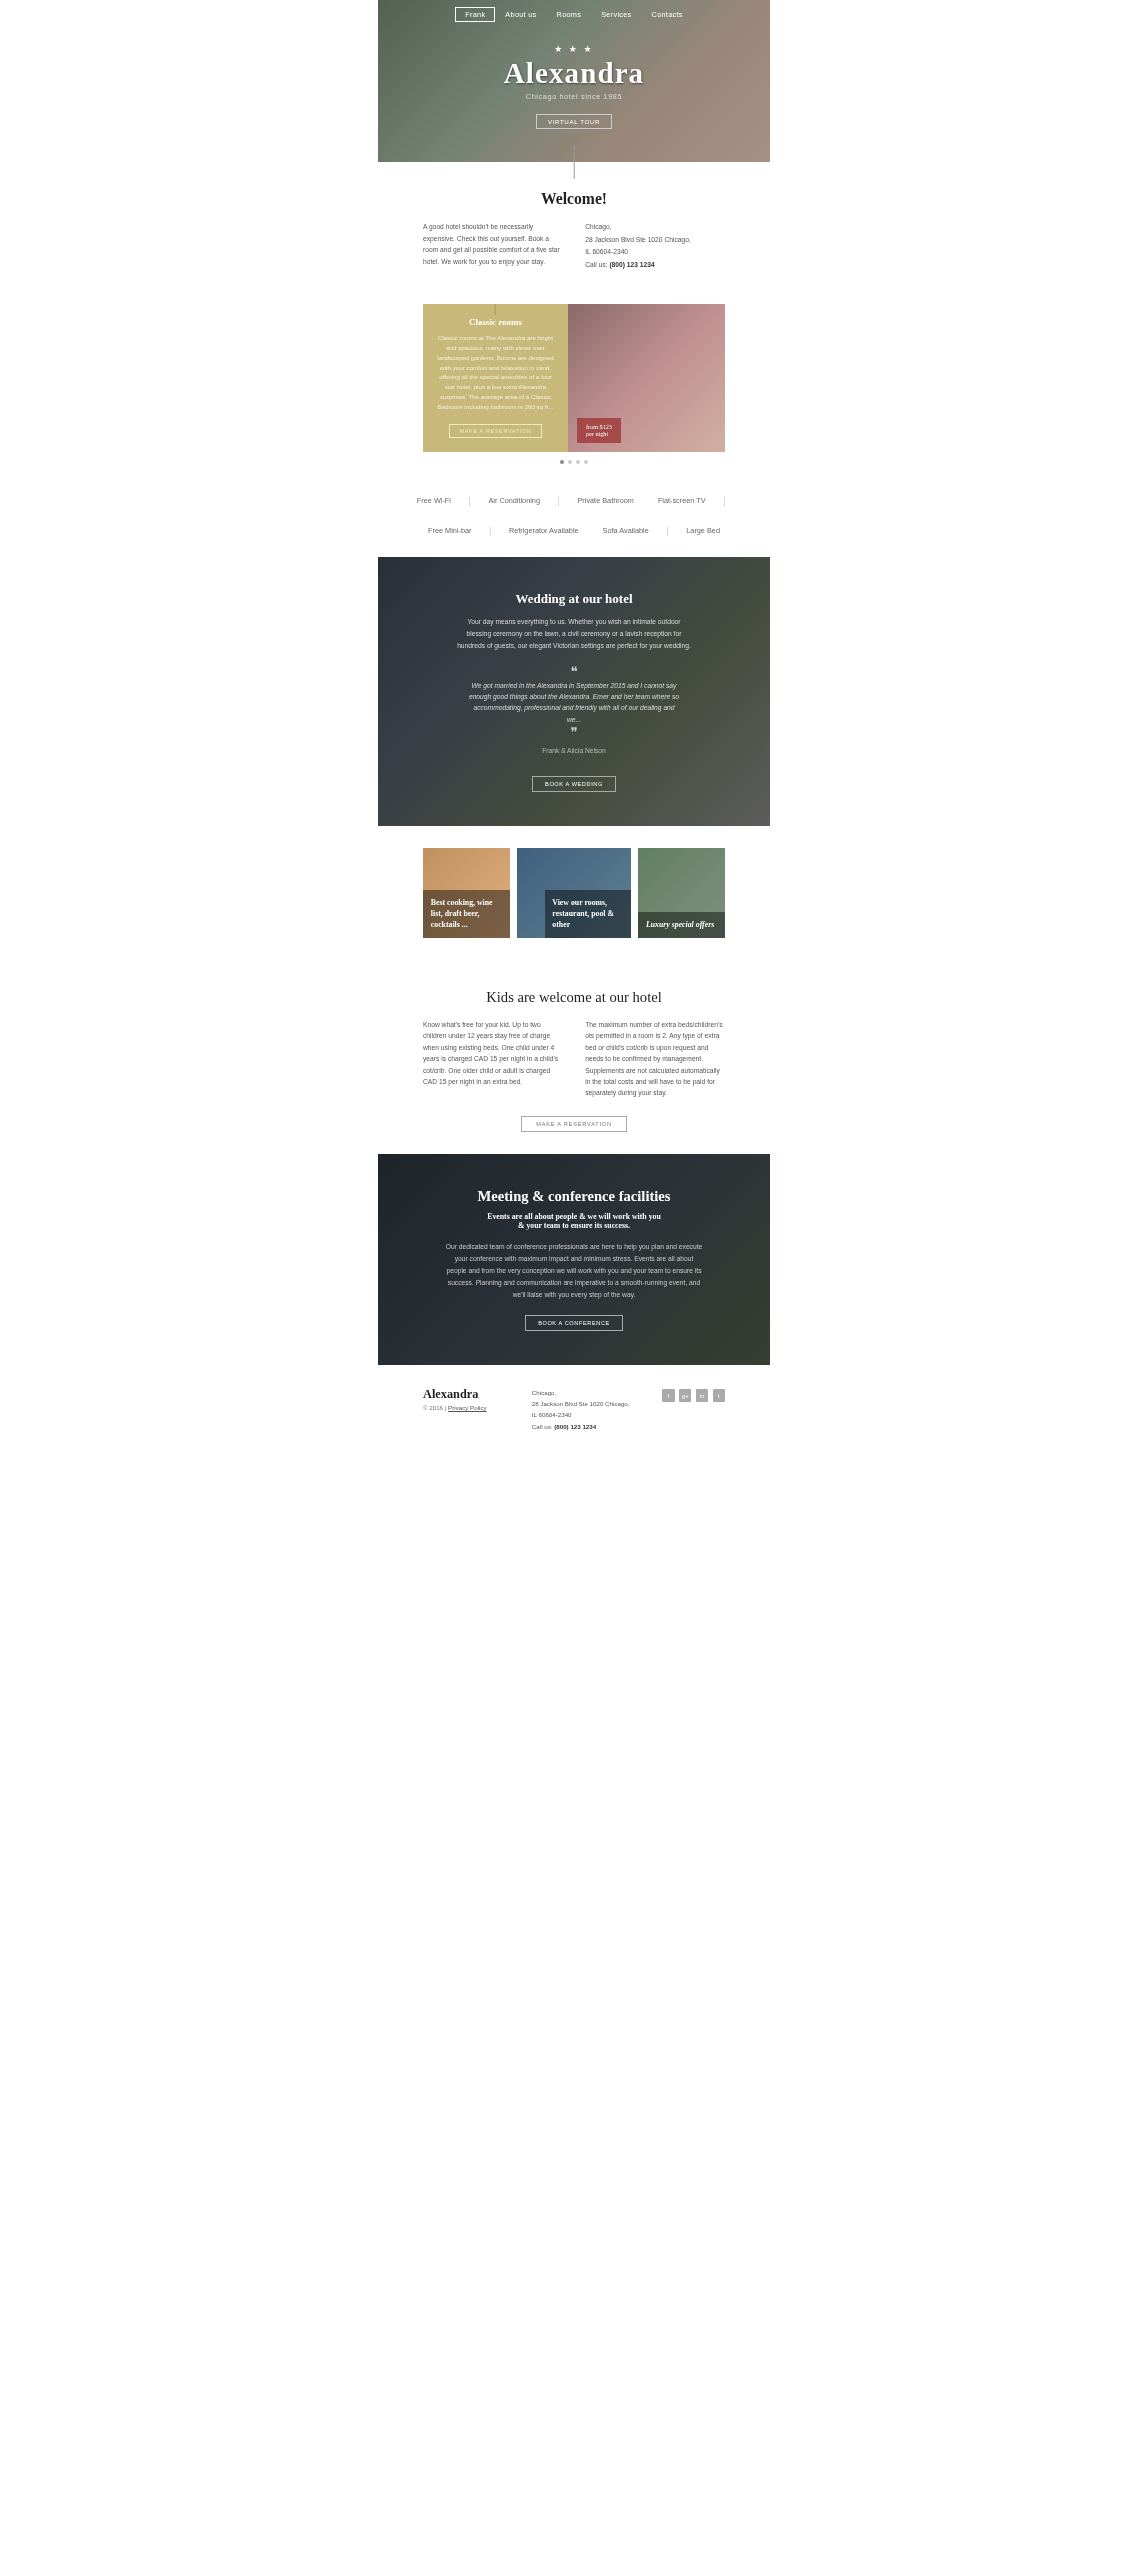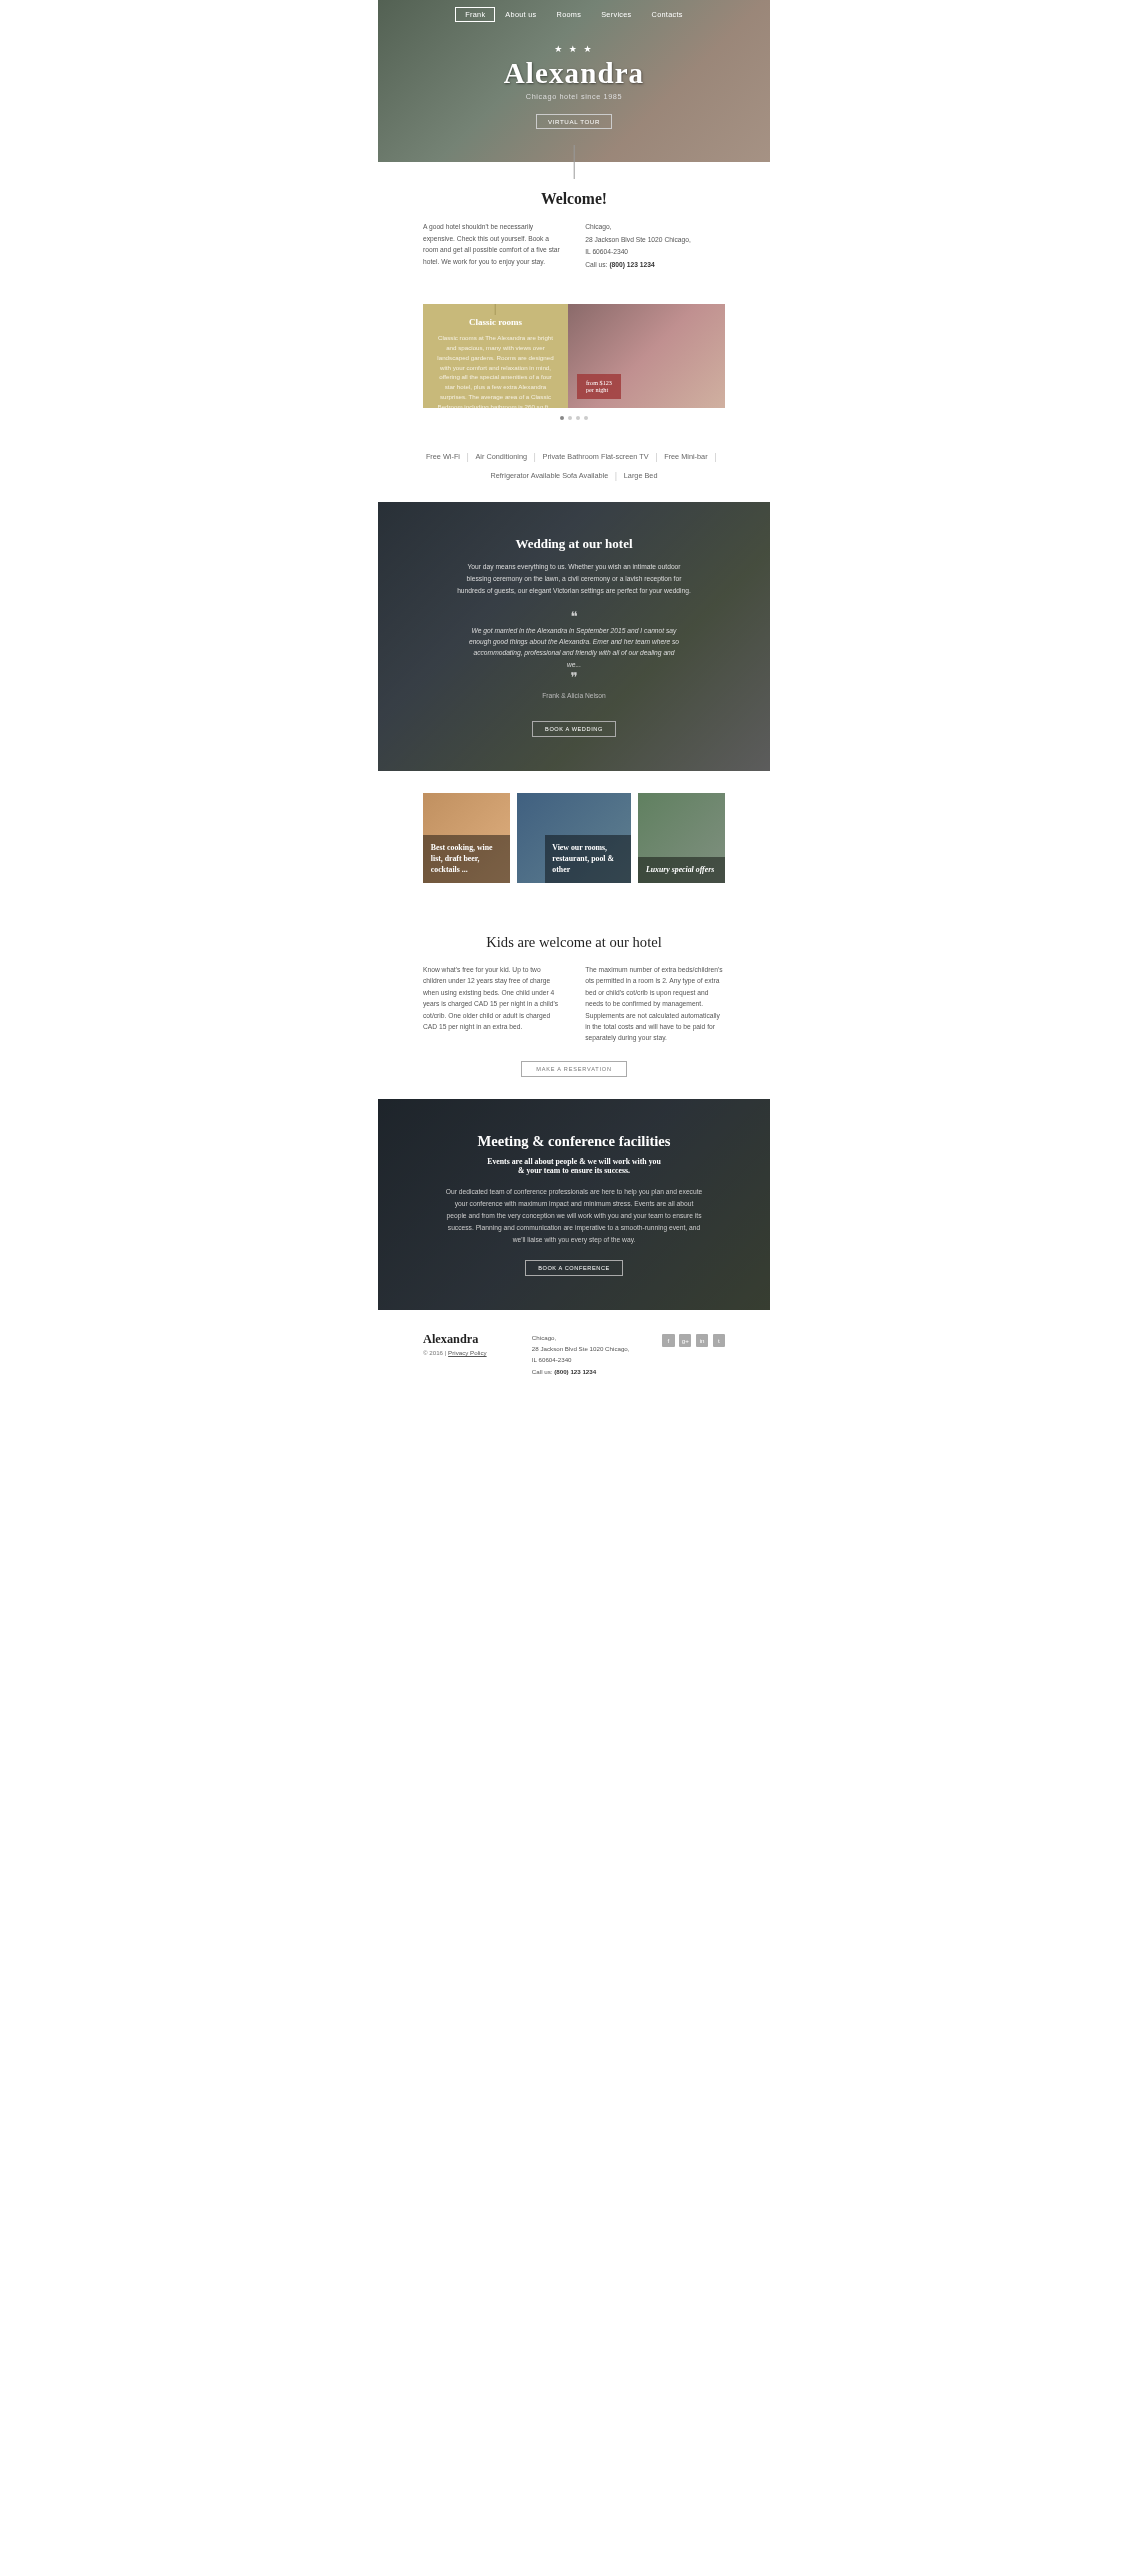--- a/index.html
+++ b/index.html
@@ -136,21 +136,21 @@
       color: #333;
     }
 
     
     .rooms-section {
       background: #fff;
       padding: 11.2px 45px 17px;
     }
     .rooms-card {
       display: flex;
-      height: 104px;
+      height: 148px;
       overflow: hidden;
       justify-content: flex-end;
     }
     .room-info {
       background: #c8b97a;
       width: 48%;
       padding: 13.4px 12.3px;
       display: flex;
       flex-direction: column;
       align-items: center;
@@ -222,21 +222,21 @@
 
     
     .amenities-section {
       padding: 11.2px 22.4px 17px;
       text-align: center;
     }
     .amenities-list {
       display: flex;
       flex-wrap: wrap;
       justify-content: center;
-      gap: 1px;
+      gap: 12px;
       font-size: 7.3px;
       color: #666;
       font-family: Arial, sans-serif;
       line-height: 2;
     }
     .amenity-item {
       display: flex;
       align-items: center;
       gap: 3.4px;
     }

